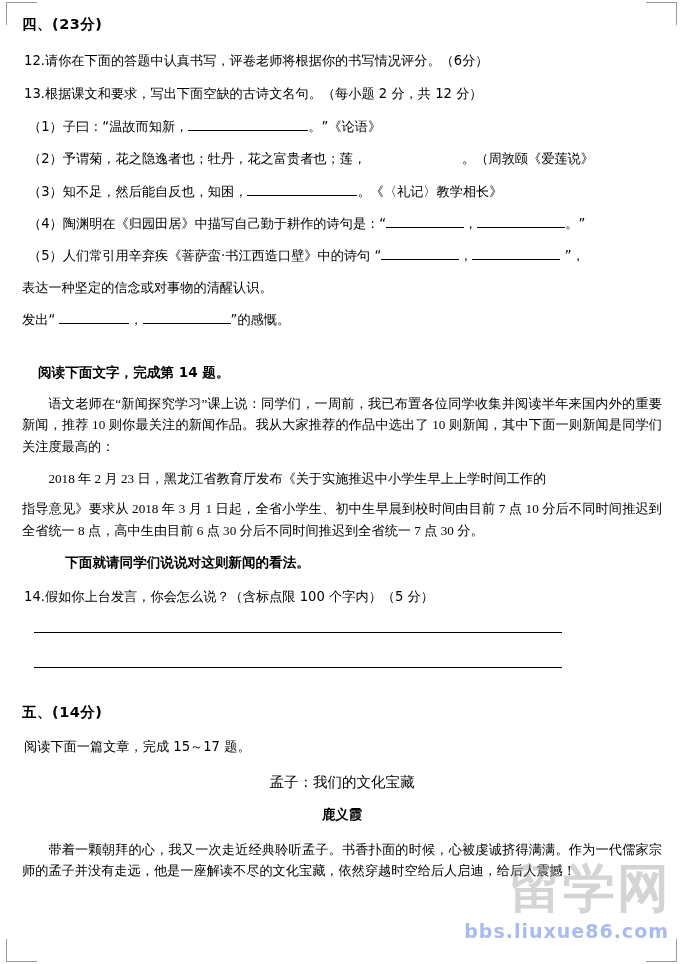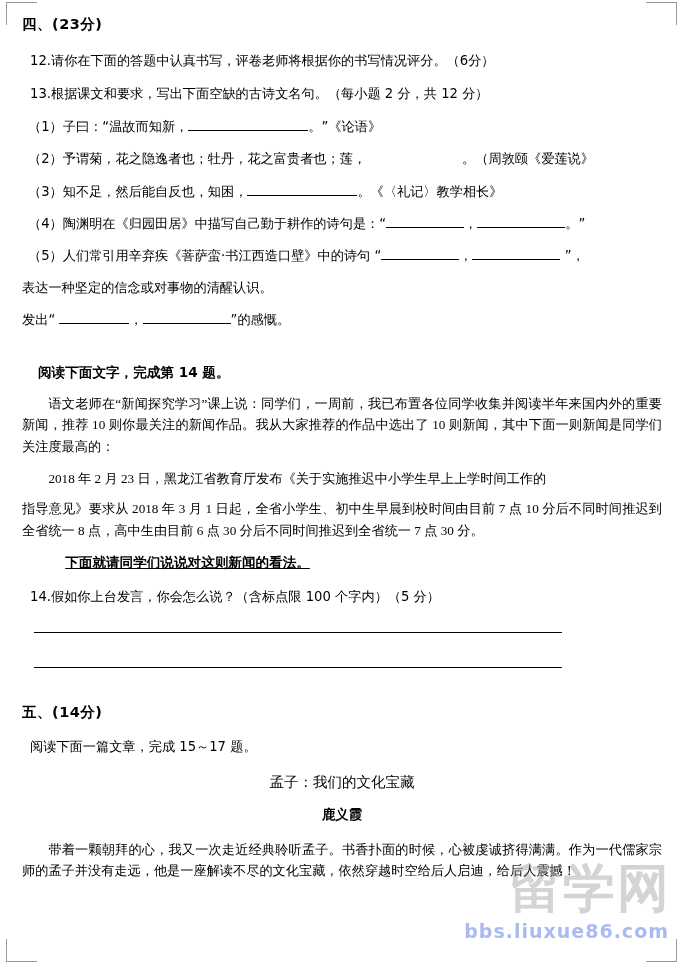--- a/index.html
+++ b/index.html
@@ -58,21 +58,21 @@
     font-size: 13.6px;
     margin: 0 0 10px 0;
     padding-left: 16px;
   }
   .bold-lead.indent2 {
     text-indent: 2em;
   }
 
   
   .q-line {
-    margin: 0 0 14px 8px;
+    margin: 0 0 14px 2px;
     white-space: nowrap;
   }
   .sub-line {
     margin: 0 0 13px 0;
     padding-left: 6px;
     white-space: nowrap;
   }
   .cont-line {
     margin: 0 0 13px 0;
     white-space: nowrap;
@@ -210,21 +210,21 @@
     </div>
 
     <div class="bold-lead" style="margin-top:34px;">阅读下面文字，完成第 14 题。</div>
 
     <div class="para indent2">语文老师在“新闻探究学习”课上说：同学们，一周前，我已布置各位同学收集并阅读半年来国内外的重要新闻，推荐 10 则你最关注的新闻作品。我从大家推荐的作品中选出了 10 则新闻，其中下面一则新闻是同学们关注度最高的：</div>
 
     <div class="para indent2 tight">2018 年 2 月 23 日，黑龙江省教育厅发布《关于实施推迟中小学生早上上学时间工作的</div>
 
     <div class="para">指导意见》要求从 2018 年 3 月 1 日起，全省小学生、初中生早晨到校时间由目前 7 点 10 分后不同时间推迟到全省统一 8 点，高中生由目前 6 点 30 分后不同时间推迟到全省统一 7 点 30 分。</div>
 
-    <div class="bold-lead indent2" style="margin-top:12px;text-decoration:underline;">下面就请同学们说说对这则新闻的看法。</div>
+    <div class="bold-lead indent2" style="margin-top:12px;">下面就请同学们说说对这则新闻的看法。</div>
 
     <div class="q-line" style="margin-top:14px;">14.假如你上台发言，你会怎么说？（含标点限 100 个字内）（5 分）</div>
 
     <div class="answer-lines">
       <div class="answer-rule"></div>
       <div class="answer-rule"></div>
     </div>
 
     <div class="section-heading second">五、(14分)</div>
 

